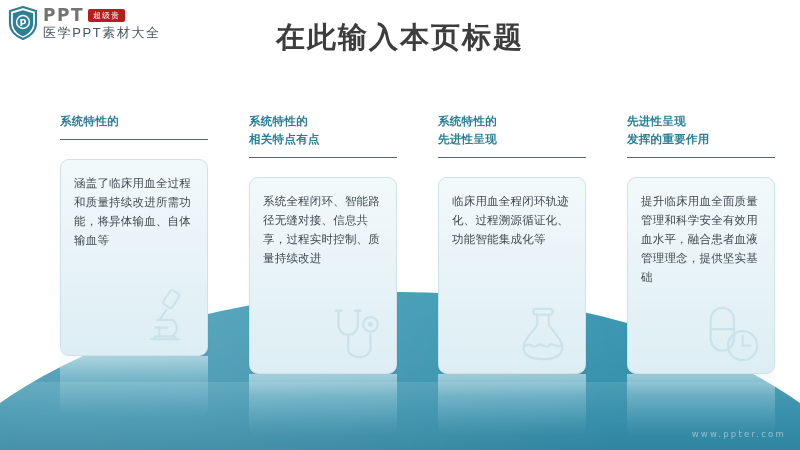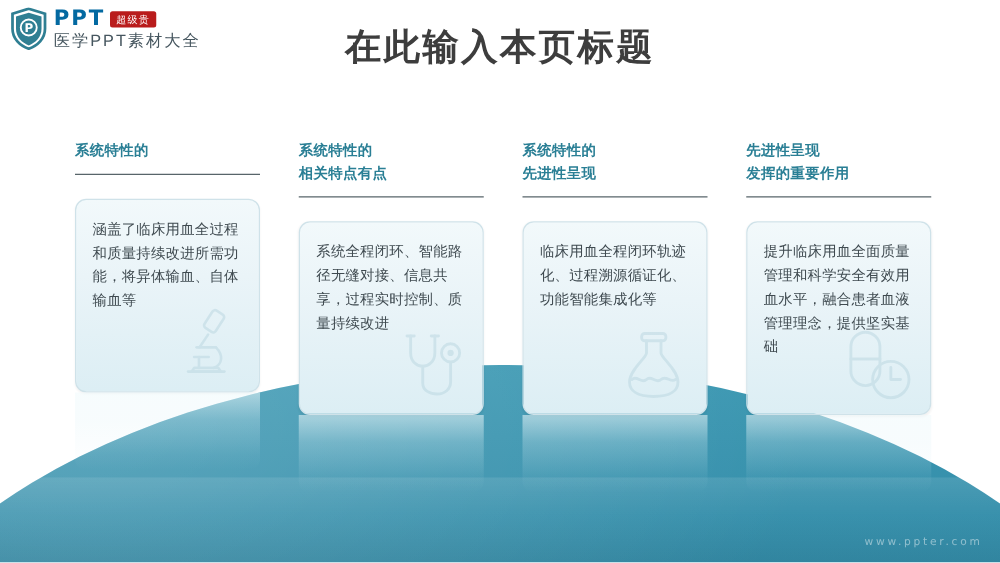--- a/index.html
+++ b/index.html
@@ -38,55 +38,55 @@
     background:linear-gradient(180deg, rgba(255,255,255,.10) 0%, rgba(255,255,255,.02) 45%, rgba(0,0,0,.05) 100%);
     pointer-events:none;
   }
 
   
   .logo{position:absolute;left:8px;top:6px;display:flex;align-items:center;gap:5px;}
   .logo-shield{width:30px;height:34px;position:relative;flex:0 0 auto;}
   .logo-text{display:flex;flex-direction:column;justify-content:center;line-height:1;}
   .logo-row1{display:flex;align-items:center;gap:4px;}
   .logo-ppt{
-    font-size:17px;font-weight:bold;color:#0369a1;letter-spacing:1.5px;
+    font-size:17px;font-weight:bold;color:#737373;letter-spacing:1.5px;
     font-family:"DejaVu Sans",sans-serif;
   }
   .logo-badge{
     background:#b91c1c;color:#fff;font-size:8px;line-height:11px;
     padding:1px 5px;border-radius:2px;letter-spacing:1px;white-space:nowrap;
     font-family:"DejaVu Sans",sans-serif;
   }
   .logo-sub{
     font-size:13px;color:#46565f;letter-spacing:1.6px;margin-top:2px;white-space:nowrap;
   }
 
   
   .title{
     position:absolute;top:18px;left:0;width:800px;text-align:center;
     font-size:29px;font-weight:bold;color:#3d3d3d;letter-spacing:2px;
     font-family:"DejaVu Sans",sans-serif;
   }
 
   
-  .cols{position:absolute;left:60px;top:112px;width:690px;display:flex;gap:6px;}
+  .cols{position:absolute;left:60px;top:112px;width:690px;display:flex;gap:16px;}
   .col{width:148px;margin-right:25px;position:relative;}
   .col:last-child{margin-right:0;}
 
   .col-head{
     color:#2a7f95;font-size:11.5px;font-weight:bold;line-height:18px;
     letter-spacing:.3px;white-space:nowrap;
   }
   .col-rule{
     margin-top:9px;height:1px;background:#3b4a50;width:148px;opacity:.85;
   }
 
   .card{
     margin-top:19px;
-    width:148px;height:155px;
+    width:148px;height:197px;
     border-radius:9px;
     background:linear-gradient(180deg,#f2f9fb 0%,#eaf4f8 40%,#dceef4 100%);
     border:1px solid #cfe2e9;
     box-shadow:0 1px 2px rgba(0,0,0,.06);
     position:relative;overflow:hidden;
     box-sizing:border-box;
   }
   .card-text{
     position:absolute;left:13px;top:14px;right:11px;
     font-size:11.5px;line-height:19px;color:#3f4a50;

